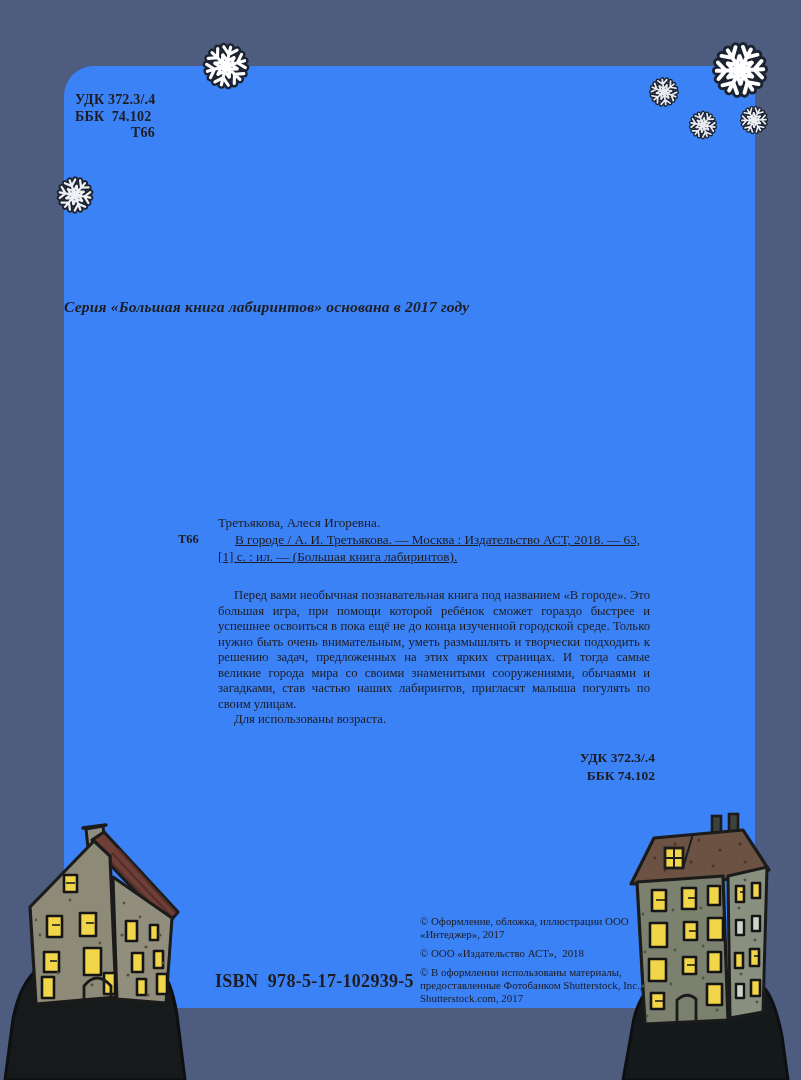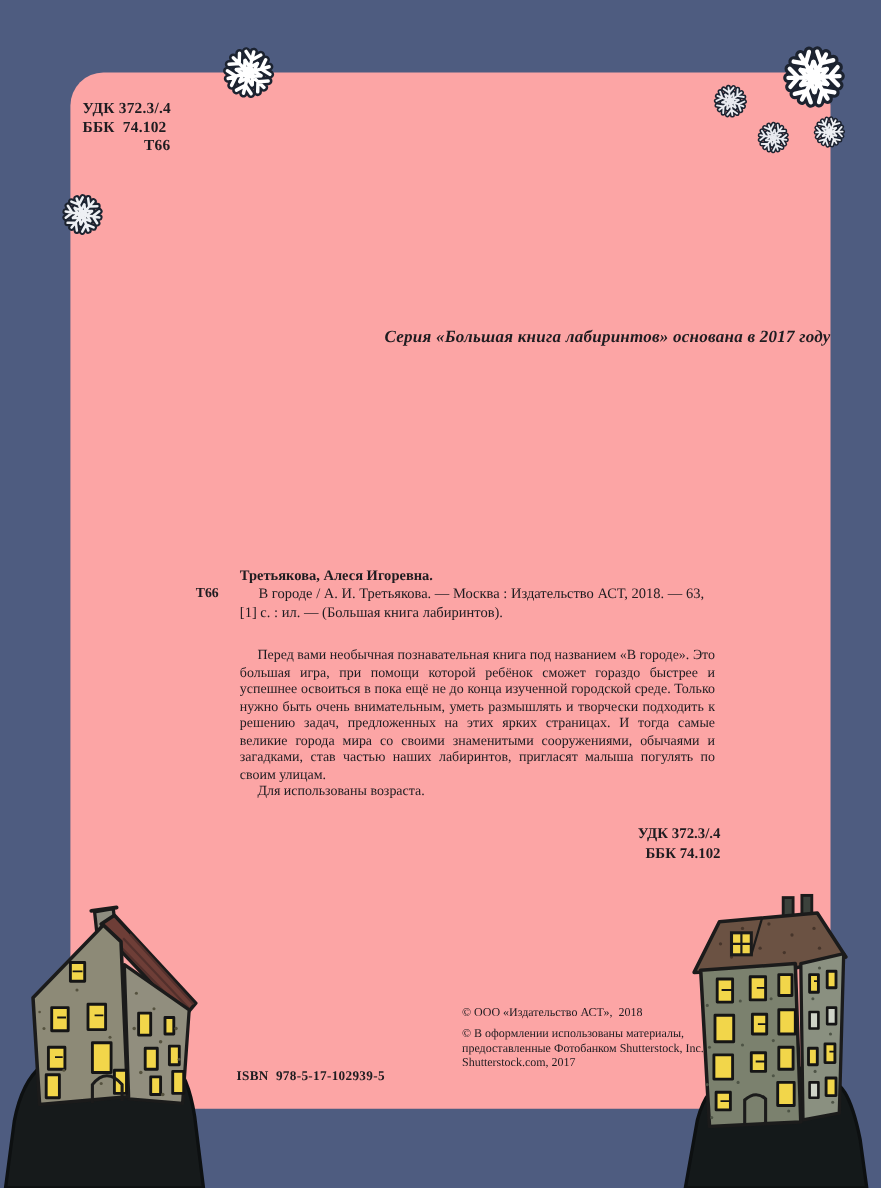--- a/index.html
+++ b/index.html
@@ -5,56 +5,56 @@
   html,body{margin:0;padding:0;}
   body{
     width:801px;height:1080px;position:relative;overflow:hidden;
     background:#4e5c80;
     font-family:"Liberation Serif","DejaVu Serif",serif;
     color:#1e1c20;
   }
   .scan{position:absolute;inset:0;}
   .page{
     position:absolute;left:64px;top:66px;width:691px;height:942px;
-    background:#fca5a5;border-radius:30px;z-index:1;
+    background:#3b82f6;border-radius:30px;z-index:1;
   }
   
   .codes-top{
     position:absolute;left:11px;top:26px;
     font-weight:bold;font-size:14px;line-height:16.5px;letter-spacing:.2px;
   }
   .codes-top .t66{padding-left:56px;}
   .series{
-    position:absolute;left:0;right:0;top:232px;text-align:right;
+    position:absolute;left:0;right:0;top:232px;text-align:left;
     font-style:italic;font-weight:600;font-size:15.5px;letter-spacing:.2px;
   }
   .bib{position:absolute;left:154px;top:448px;width:436px;font-size:13.2px;line-height:17px;}
-  .bib-author{font-weight:bold;}
+  .bib-author{font-weight:normal;}
   .bib-margin{
     position:absolute;left:-40px;top:17px;font-weight:bold;font-size:12.5px;
   }
-  .bib-desc{text-indent:17px;}
+  .bib-desc{text-indent:17px;text-decoration:underline;}
   .bib-isbn{margin-top:19px;padding-left:17px;font-weight:bold;}
   .annotation{
     position:absolute;left:154px;top:522px;width:432px;
     font-size:12.7px;line-height:15.5px;text-align:justify;font-family:Liberation Serif, serif;
   }
   .annotation p{margin:0;text-indent:16px;}
   .codes-bottom{
     position:absolute;right:100px;top:683px;text-align:right;
     font-weight:bold;font-size:13.5px;line-height:17.5px;
   }
   .copyright{
     position:absolute;left:356px;top:849px;width:252px;
     font-size:10.9px;line-height:13px;
   }
   .copyright p{margin:0 0 6px 0;}
   .isbn-bottom{
     position:absolute;left:151px;top:905px;
-    font-weight:bold;font-size:12px;letter-spacing:.3px;
+    font-weight:bold;font-size:18px;letter-spacing:.3px;
   }
   
   .deco{position:absolute;z-index:3;}
   .flake{position:absolute;z-index:4;}
   svg{display:block;overflow:visible;}
 </style>
 </head>
 <body>
 
 <div class="scan">
@@ -93,20 +93,21 @@
       <p>Перед вами необычная познавательная книга под названием «В городе». Это большая игра, при помощи которой ребёнок сможет гораздо быстрее и успешнее освоиться в пока ещё не до конца изученной городской среде. Только нужно быть очень внимательным, уметь размышлять и творчески подходить к решению задач, предложенных на этих ярких страницах. И тогда самые великие города мира со своими знаменитыми сооружениями, обычаями и загадками, став частью наших лабиринтов, пригласят малыша погулять по своим улицам.</p>
       <p>Для использованы возраста.</p>
     </div>
 
     <div class="codes-bottom">
       <div>УДК 372.3/.4</div>
       <div>ББК 74.102</div>
     </div>
 
     <div class="copyright">
+      <p>© Оформление, обложка, иллюстрации ООО «Интеджер», 2017</p>
       <p>© ООО «Издательство АСТ»,&nbsp; 2018</p>
       <p>© В оформлении использованы материалы, предоставленные Фотобанком Shutterstock, Inc., Shutterstock.com, 2017</p>
     </div>
 
     <div class="isbn-bottom">ISBN&nbsp; 978-5-17-102939-5</div>
   </div>
 
   <svg class="flake" style="left:202px;top:42px" width="48" height="48" viewBox="-24 -24 48 48">
     <g transform="rotate(14) scale(1.25)" fill="none" stroke-linecap="round">
       <use href="#flake6" stroke="#1c2330" stroke-width="6.2"></use>

